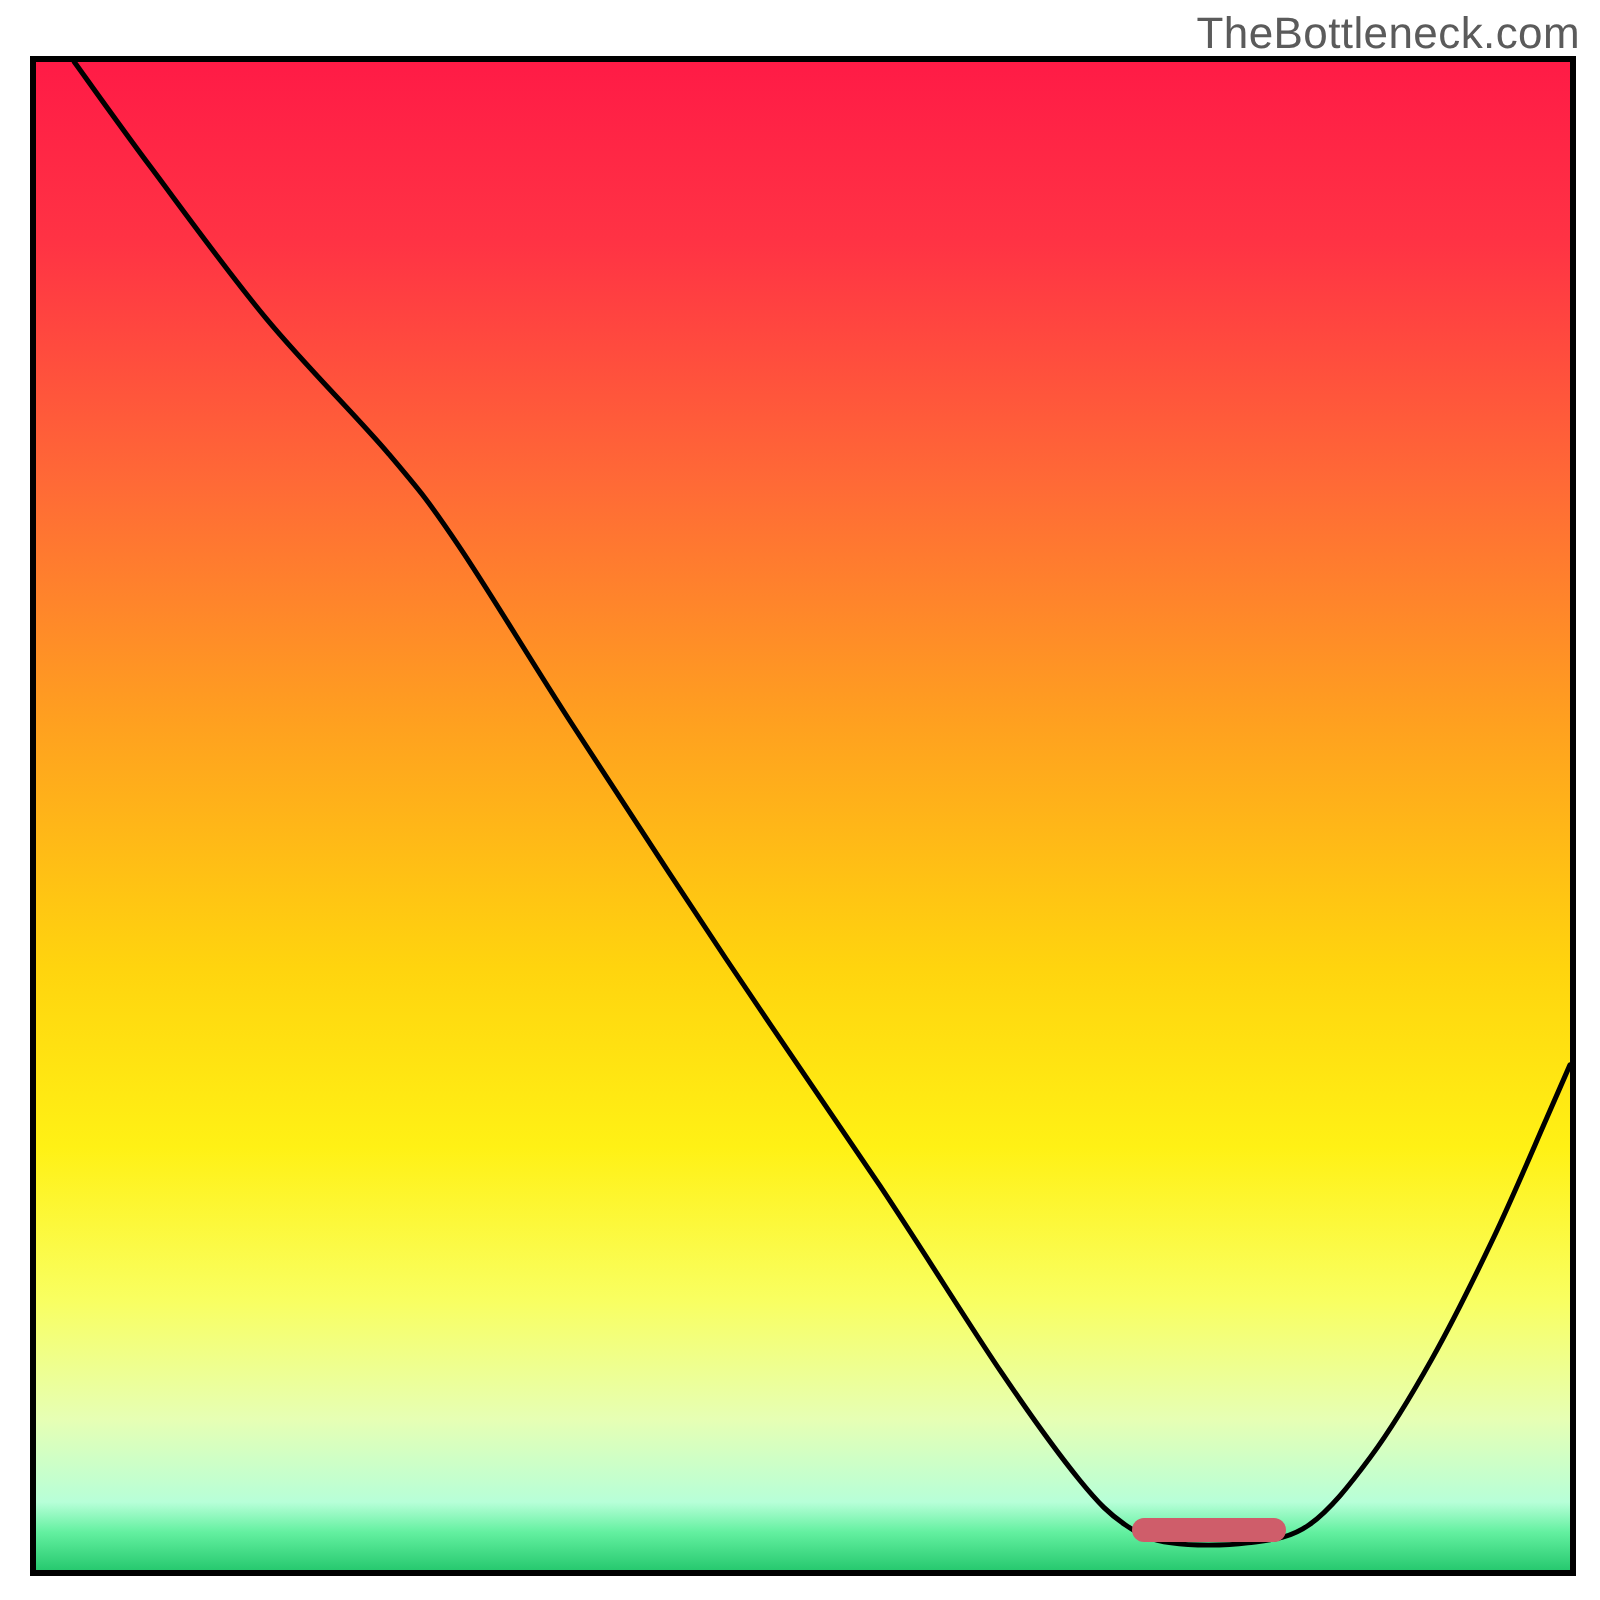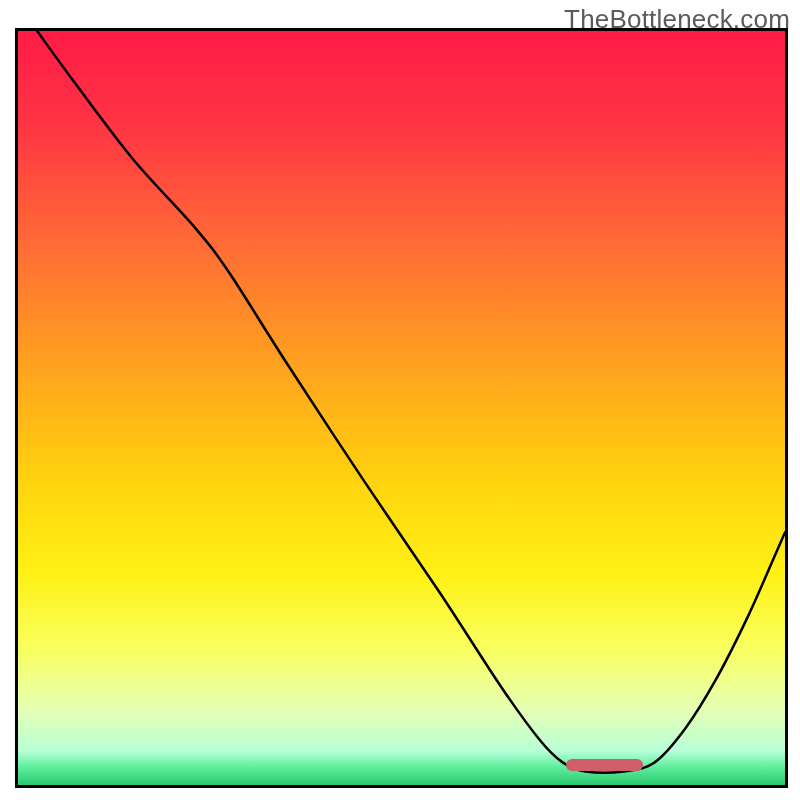--- a/index.html
+++ b/index.html
@@ -15,21 +15,21 @@
     position: relative;
     width: 800px;
     height: 800px;
     box-sizing: border-box;
   }
   .watermark {
     position: absolute;
     top: 4px;
     right: 10px;
     color: #5b5b5b;
-    font-size: 26px;
+    font-size: 22px;
     letter-spacing: 0.2px;
     z-index: 10;
   }
   .plot {
     position: absolute;
     left: 15px;
     top: 28px;
     width: 773px;
     height: 760px;
     border: 3px solid #000;

